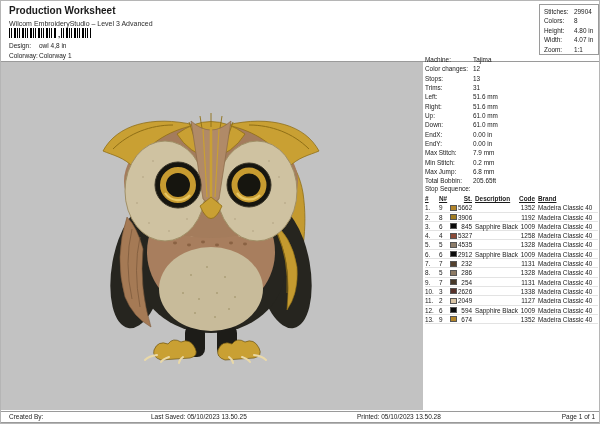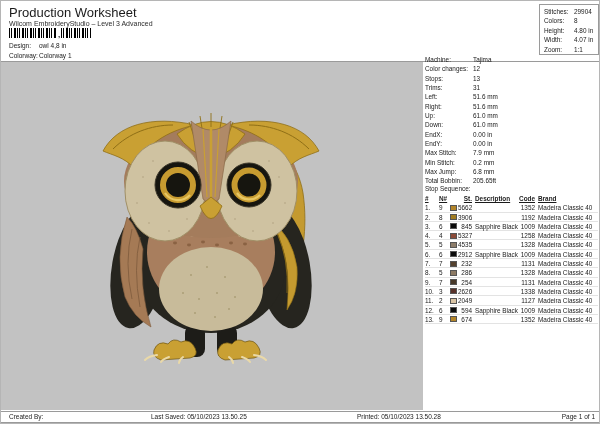--- a/index.html
+++ b/index.html
@@ -3,21 +3,21 @@
 <meta charset="utf-8">
 <style>
   * { margin:0; padding:0; box-sizing:border-box; }
   html,body { background:#ffffff; }
   body { font-family:"Liberation Sans", sans-serif; color:#1a1a1a; }
 
   .page { position:relative; width:600px; height:424px; background:#fff;
           border:1px solid #b5b5b5; overflow:hidden; }
 
   
-  .title    { position:absolute; left:8px;  top:4px;  font-size:13px; font-weight:normal; }
+  .title    { position:absolute; left:8px;  top:4px;  font-size:10px; font-weight:bold; }
   .subtitle { position:absolute; left:8px;  top:19px; font-size:7px; color:#2c2c2c; }
 
   .barcode  { position:absolute; left:8px; top:27px; height:10px; display:flex; align-items:flex-end; }
   .bars { display:inline-block; height:10px;
           background:repeating-linear-gradient(90deg,#000 0 1.5px,#fff 1.5px 2.5px,#000 2.5px 3.5px,#fff 3.5px 5.5px,#000 5.5px 7px,#fff 7px 8px); }
   .b1 { width:48px; } .b2 { width:30px; }
   .bc-comma { font-size:8px; font-weight:bold; line-height:6px; padding:0 1px; }
 
   .meta-row { position:absolute; left:8px; font-size:6.5px; white-space:nowrap; }
   .meta-design   { top:41px; }

